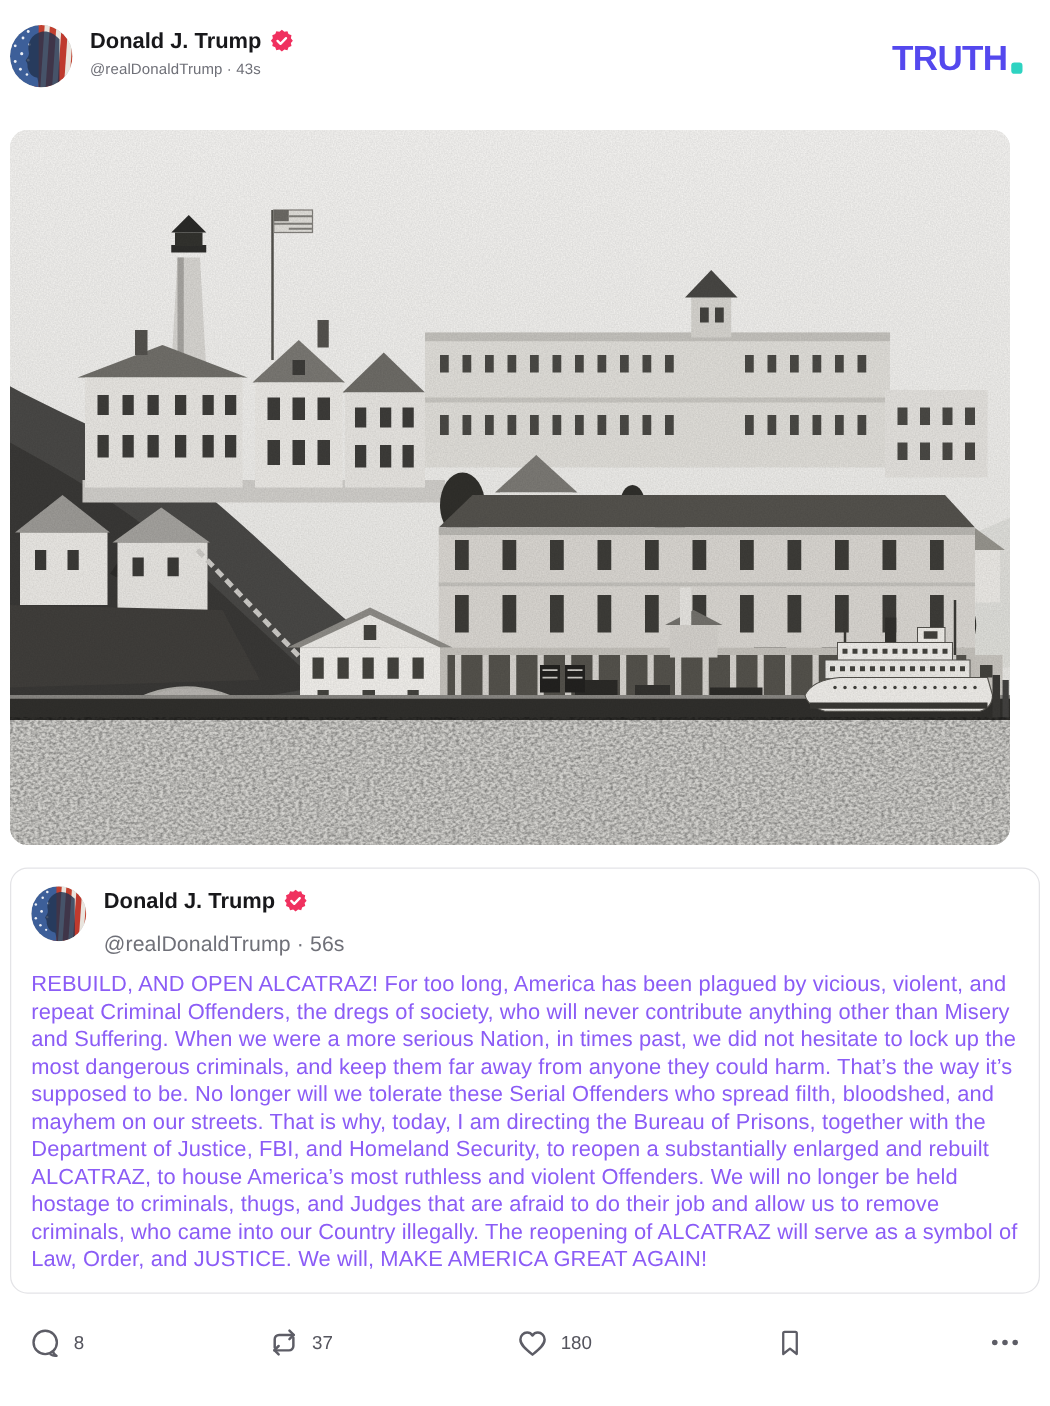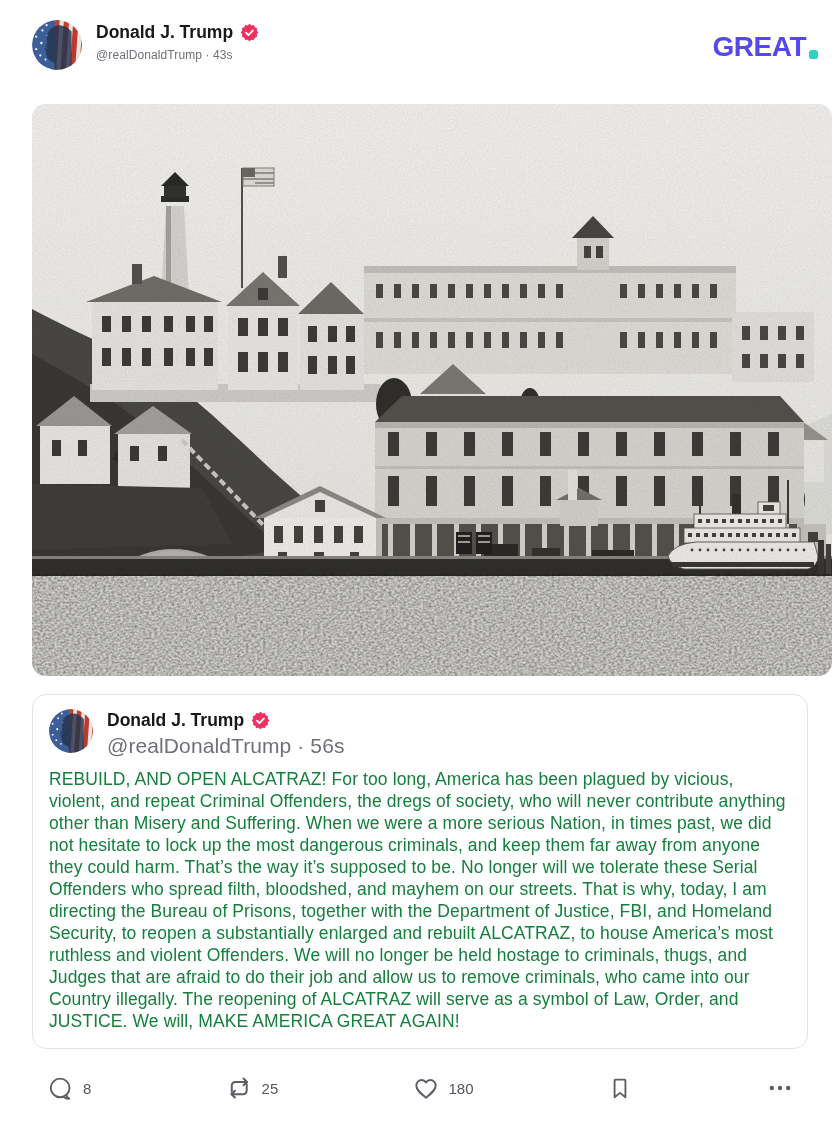--- a/index.html
+++ b/index.html
@@ -12,21 +12,21 @@
     --border:#e4e4e7;
   }
   *{box-sizing:border-box;margin:0;padding:0}
   html,body{width:840px;background:#fff}
   body{
     height:1125px;
     font-family:"Liberation Sans","DejaVu Sans",sans-serif;
     color:var(--text-primary);
     overflow:hidden;
   }
-  .post{position:relative;padding:20px 32px 0}
+  .post{position:relative;padding:20px 8px 0}
   .header{display:flex;align-items:flex-start}
   .avatar{width:50px;height:50px;border-radius:50%;overflow:hidden;flex:none;background:#ccc}
   .avatar svg{display:block;width:100%;height:100%}
   .h-text{margin-left:14px;padding-top:1px}
   .name-row{display:flex;align-items:center;gap:7px;font-weight:bold;font-size:17.5px;line-height:22px}
   .badge{width:19px;height:19px;flex:none;display:inline-block}
   .meta{margin-top:5px;color:var(--text-secondary);font-size:12px;letter-spacing:.1px}
   .brand-logo{
     position:absolute;right:22px;top:31px;
     display:flex;align-items:baseline;
@@ -38,23 +38,23 @@
     margin-top:34px;width:800px;height:572px;border-radius:14px;overflow:hidden;
     background:#edecea;box-shadow:inset 0 0 0 1px rgba(0,0,0,.04);
   }
   .photo svg{display:block;width:100%;height:100%}
   .quote{
     margin-top:18px;border:1px solid var(--border);border-radius:14px;
     padding:14px 16px 16px;cursor:pointer;
   }
   .quote .avatar{width:44px;height:44px}
   .quote .h-text{margin-left:14px;padding-top:0}
-  .quote .meta{margin-top:3px;font-size:21px}
+  .quote .meta{margin-top:15px;font-size:17px}
   .quote-body{
-    margin-top:10px;font-size:17.5px;line-height:22px;color:#15803d;letter-spacing:.1px;
+    margin-top:10px;font-size:17.5px;line-height:22px;color:#8b5cf6;letter-spacing:.1px;
   }
   .actions{
     display:flex;align-items:center;justify-content:space-between;
     padding:25px 14px 0 15px;
   }
   .action{display:flex;align-items:center;gap:9px;color:var(--icon-gray);cursor:pointer;background:none;border:none;font-family:inherit}
   .action svg{display:block}
   .count{font-size:15px;color:#55555e;font-weight:500}
 </style>
 </head>
@@ -111,21 +111,21 @@
         <span>Donald J. Trump</span>
         <svg class="badge" viewBox="0 0 24 24">
             <use href="#verified-seal"></use>
           </svg>
       </div>
       <div class="meta"><span>@realDonaldTrump</span> <span>·</span> <span>43s</span></div>
     </div>
   </div>
 
   <div class="brand-logo">
-    <span>GREAT</span>
+    <span>TRUTH</span>
     <span class="brand-dot"></span>
   </div>
 
   <div class="photo">
     <svg viewBox="0 0 800 572" preserveAspectRatio="none">
       <defs>
         <linearGradient id="sky" x1="0" y1="0" x2="0" y2="1">
           <stop offset="0" stop-color="#f6f5f3"></stop>
             <stop offset=".55" stop-color="#eeedea"></stop>
             <stop offset="1" stop-color="#e7e6e2"></stop>
@@ -473,21 +473,21 @@
       <span class="count">8</span>
     </button>
 
     <button class="action">
       <svg width="28" height="28" viewBox="0 0 24 24" fill="none" stroke="currentColor" stroke-width="1.7" stroke-linecap="round" stroke-linejoin="round">
         <path d="M5.8 15.5V9.8a3 3 0 0 1 3-3h10"></path>
         <path d="M15.9 3.9l2.9 2.9-2.9 2.9"></path>
         <path d="M18.6 8.7v5.7a3 3 0 0 1-3 3h-10"></path>
         <path d="M8.5 14.4l-2.9 2.9 2.9 2.9"></path>
       </svg>
-      <span class="count">25</span>
+      <span class="count">37</span>
     </button>
 
     <button class="action">
       <svg width="28" height="28" viewBox="0 0 24 24" fill="none" stroke="currentColor" stroke-width="1.7" stroke-linejoin="round">
         <path d="M12 20.3C7.2 16.5 3.7 13.5 3.7 9.9 3.7 7.2 5.8 5.2 8.3 5.2c1.5 0 2.9.8 3.7 2 .8-1.2 2.2-2 3.7-2 2.5 0 4.6 2 4.6 4.7 0 3.6-3.5 6.6-8.3 10.4Z"></path>
       </svg>
       <span class="count">180</span>
     </button>
 
     <button class="action">

